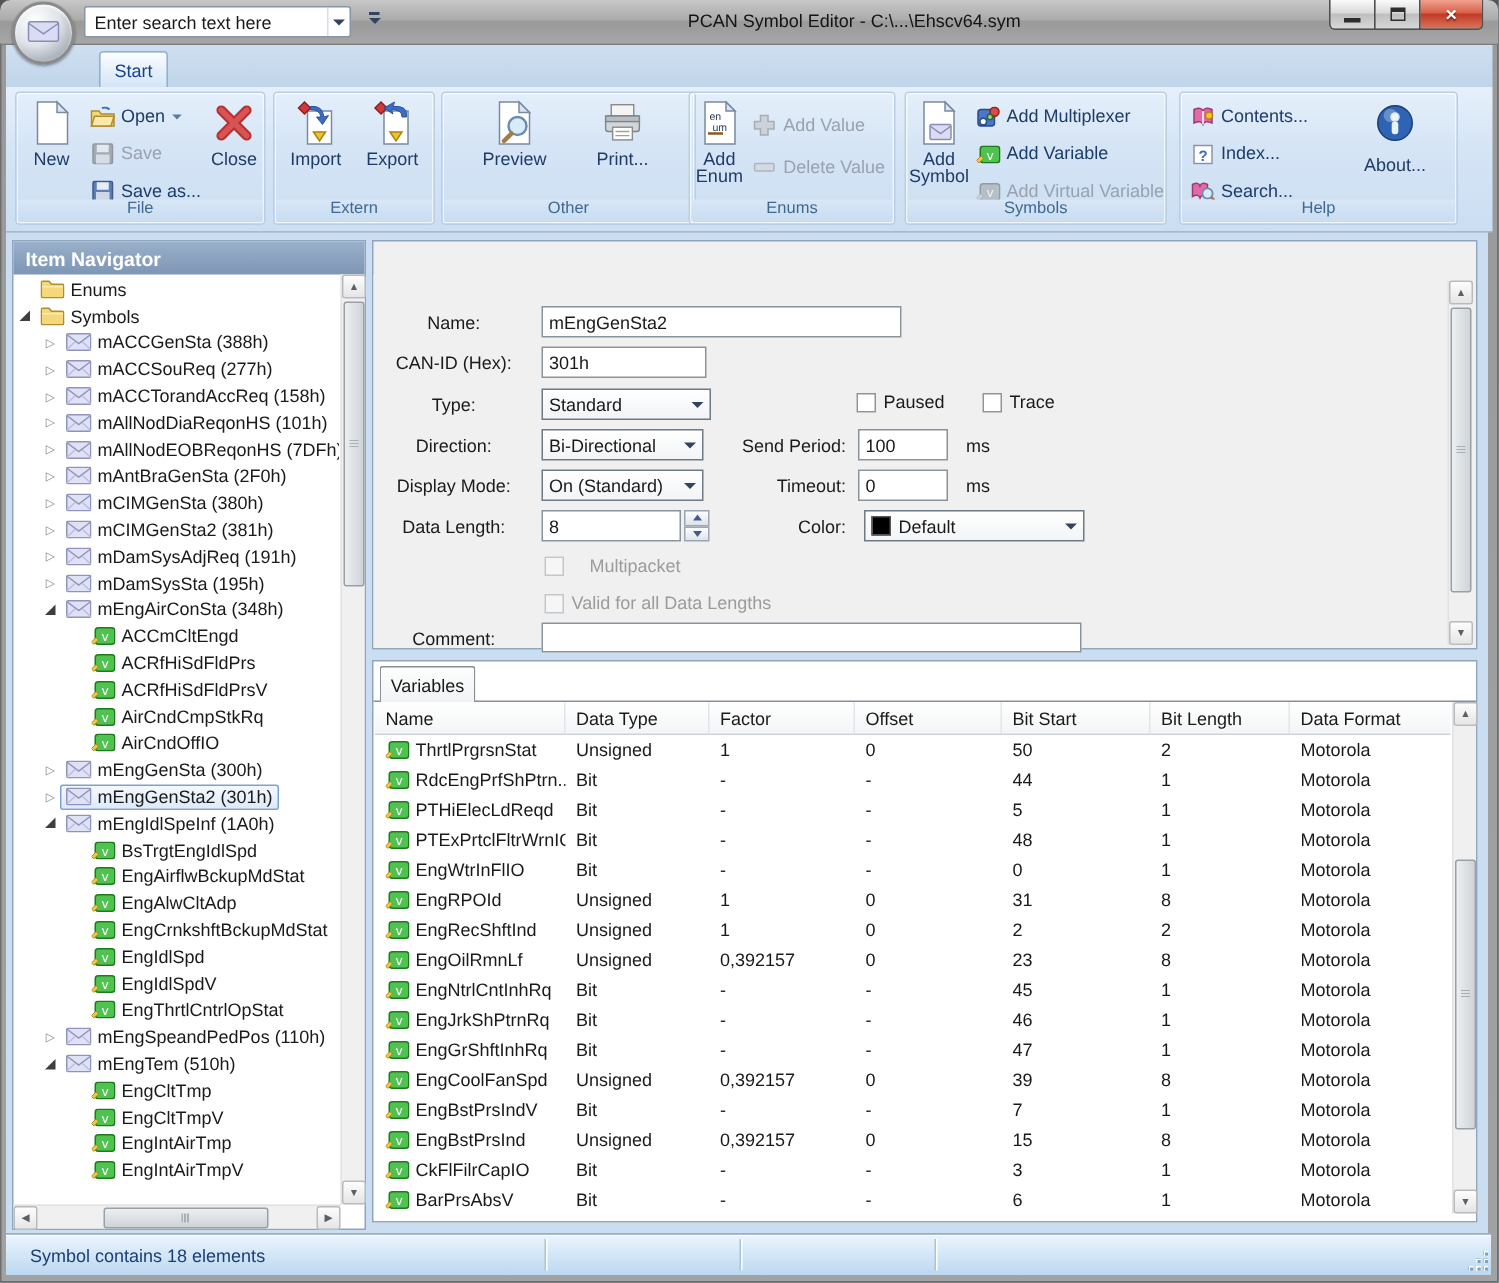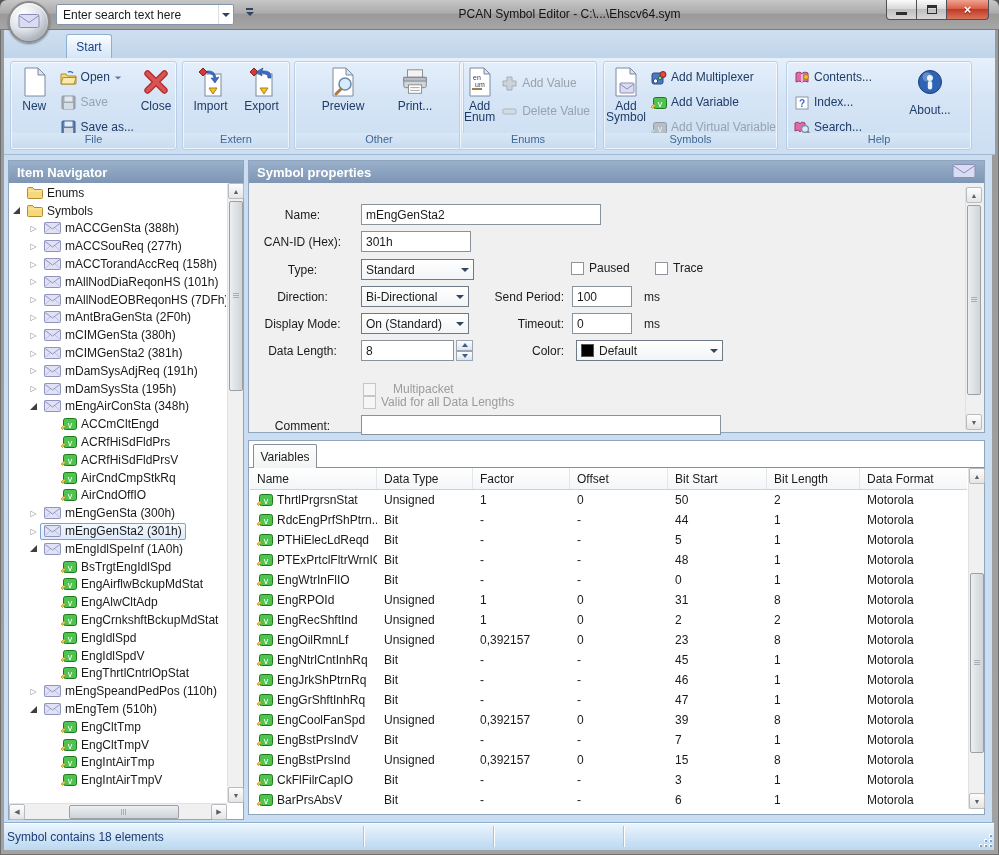--- a/index.html
+++ b/index.html
@@ -929,27 +929,20 @@
     <div class="sb-h" style="left:0;right:16px;bottom:0;">
       <div class="sb-btn" style="left:0;top:0;">◀</div>
       <div class="sb-thumb-h" style="left:60px;width:110px;">
           <i class="sb-grip-h"></i>
         </div>
       <div class="sb-btn" style="right:0;top:0;">▶</div>
     </div>
   </div>
 
   <div class="props-panel">
-    <div class="panel-header">
-      <span>Symbol properties</span>
-      <span><svg width="24" height="16" viewBox="0 0 24 16">
-            <rect x="1" y="1.5" width="22" height="13" rx="1.5" fill="#d9dcf2" stroke="#8a8db8"></rect>
-            <path d="M1 2.5 L12 10 L23 2.5" fill="none" stroke="#8a8db8"></path>
-          </svg></span>
-    </div>
     <div class="props-body">
       <span class="flabel" style="top:25px;">Name:</span>
       <input class="tbx" style="left: 112px; top: 21px; width: 240px;" value="mEngGenSta2">
 
       <span class="flabel" style="top:52px;">CAN-ID (Hex):</span>
       <input class="tbx" style="left: 112px; top: 48px; width: 110px;" value="301h">
 
       <span class="flabel" style="top:80px;">Type:</span>
       <div class="combo" style="left:112px;top:76px;width:113px;">
         <span class="ctext">Standard</span>
@@ -992,21 +985,21 @@
             <i class="tri-dn-s"></i>
           </span>
       </div>
       <span class="flabel2" style="top:161px;">Color:</span>
       <div class="combo" style="left:327px;top:157px;width:147px;">
         <span class="swatch" id="color-swatch" style="background: rgb(0, 0, 0);"></span>
         <span class="ctext">Default</span>
         <i class="tri"></i>
       </div>
 
-      <div class="cb dis" style="left:114px;top:199px;gap:17px;">
+      <div class="cb dis" style="left:114px;top:187px;gap:17px;">
         <span class="box"></span>
         <span>Multipacket</span>
       </div>
       <div class="cb dis" style="left:114px;top:212px;">
         <span class="box"></span>
         <span>Valid for all Data Lengths</span>
       </div>
 
       <span class="flabel" style="top:236px;">Comment:</span>
       <input class="tbx" style="left: 112px; top: 232px; width: 360px; height: 20px;" value="">
@@ -1327,21 +1320,21 @@
     <div class="sb-v" style="right:0;top:27px;bottom:5px;">
       <div class="sb-btn" style="top:0;left:0;">▲</div>
       <div class="sb-thumb" style="top:105px;height:180px;">
           <i class="sb-grip"></i>
         </div>
       <div class="sb-btn" style="bottom:0;left:0;">▼</div>
     </div>
   </div>
 
   <div class="statusbar">
-    <span style="padding-left:3px;">Symbol contains 18 elements</span>
+    <span style="padding-left:16px;">Symbol contains 18 elements</span>
     <i class="sb-sep" style="left:359px;"></i>
     <i class="sb-sep" style="left:489px;"></i>
     <i class="sb-sep" style="left:619px;"></i>
     <span class="grip">
       <i style="right:0;bottom:0;"></i>
         <i style="right:0;bottom:5px;"></i>
         <i style="right:5px;bottom:0;"></i>
       <i style="right:0;bottom:10px;"></i>
         <i style="right:5px;bottom:5px;"></i>
         <i style="right:10px;bottom:0;"></i>

